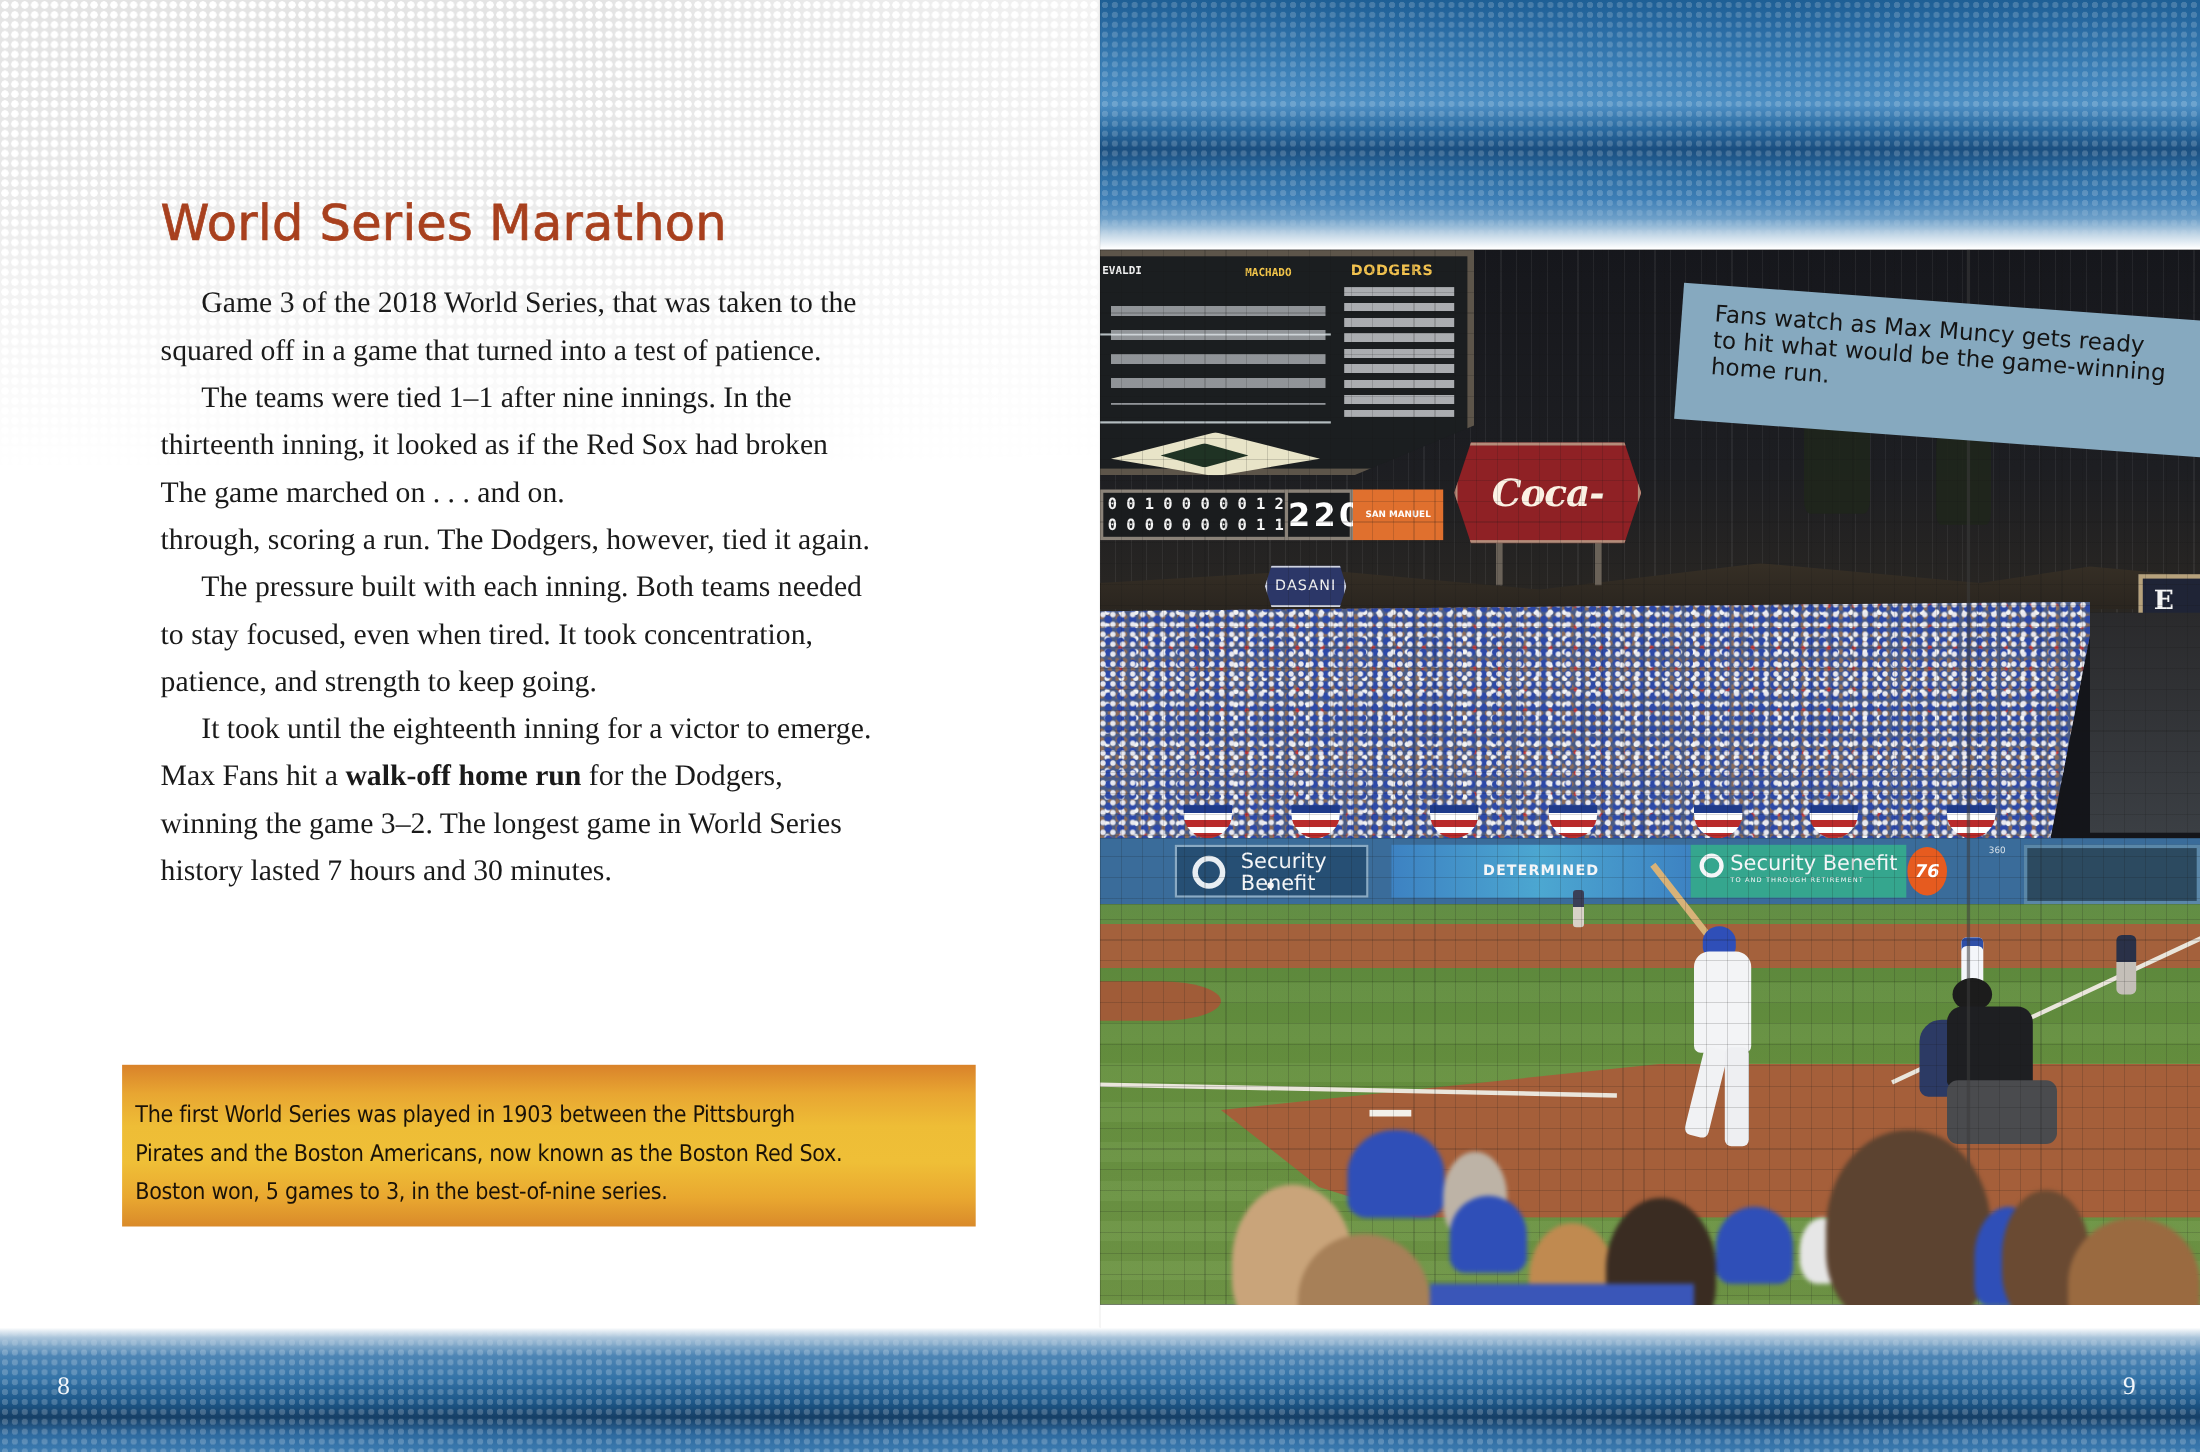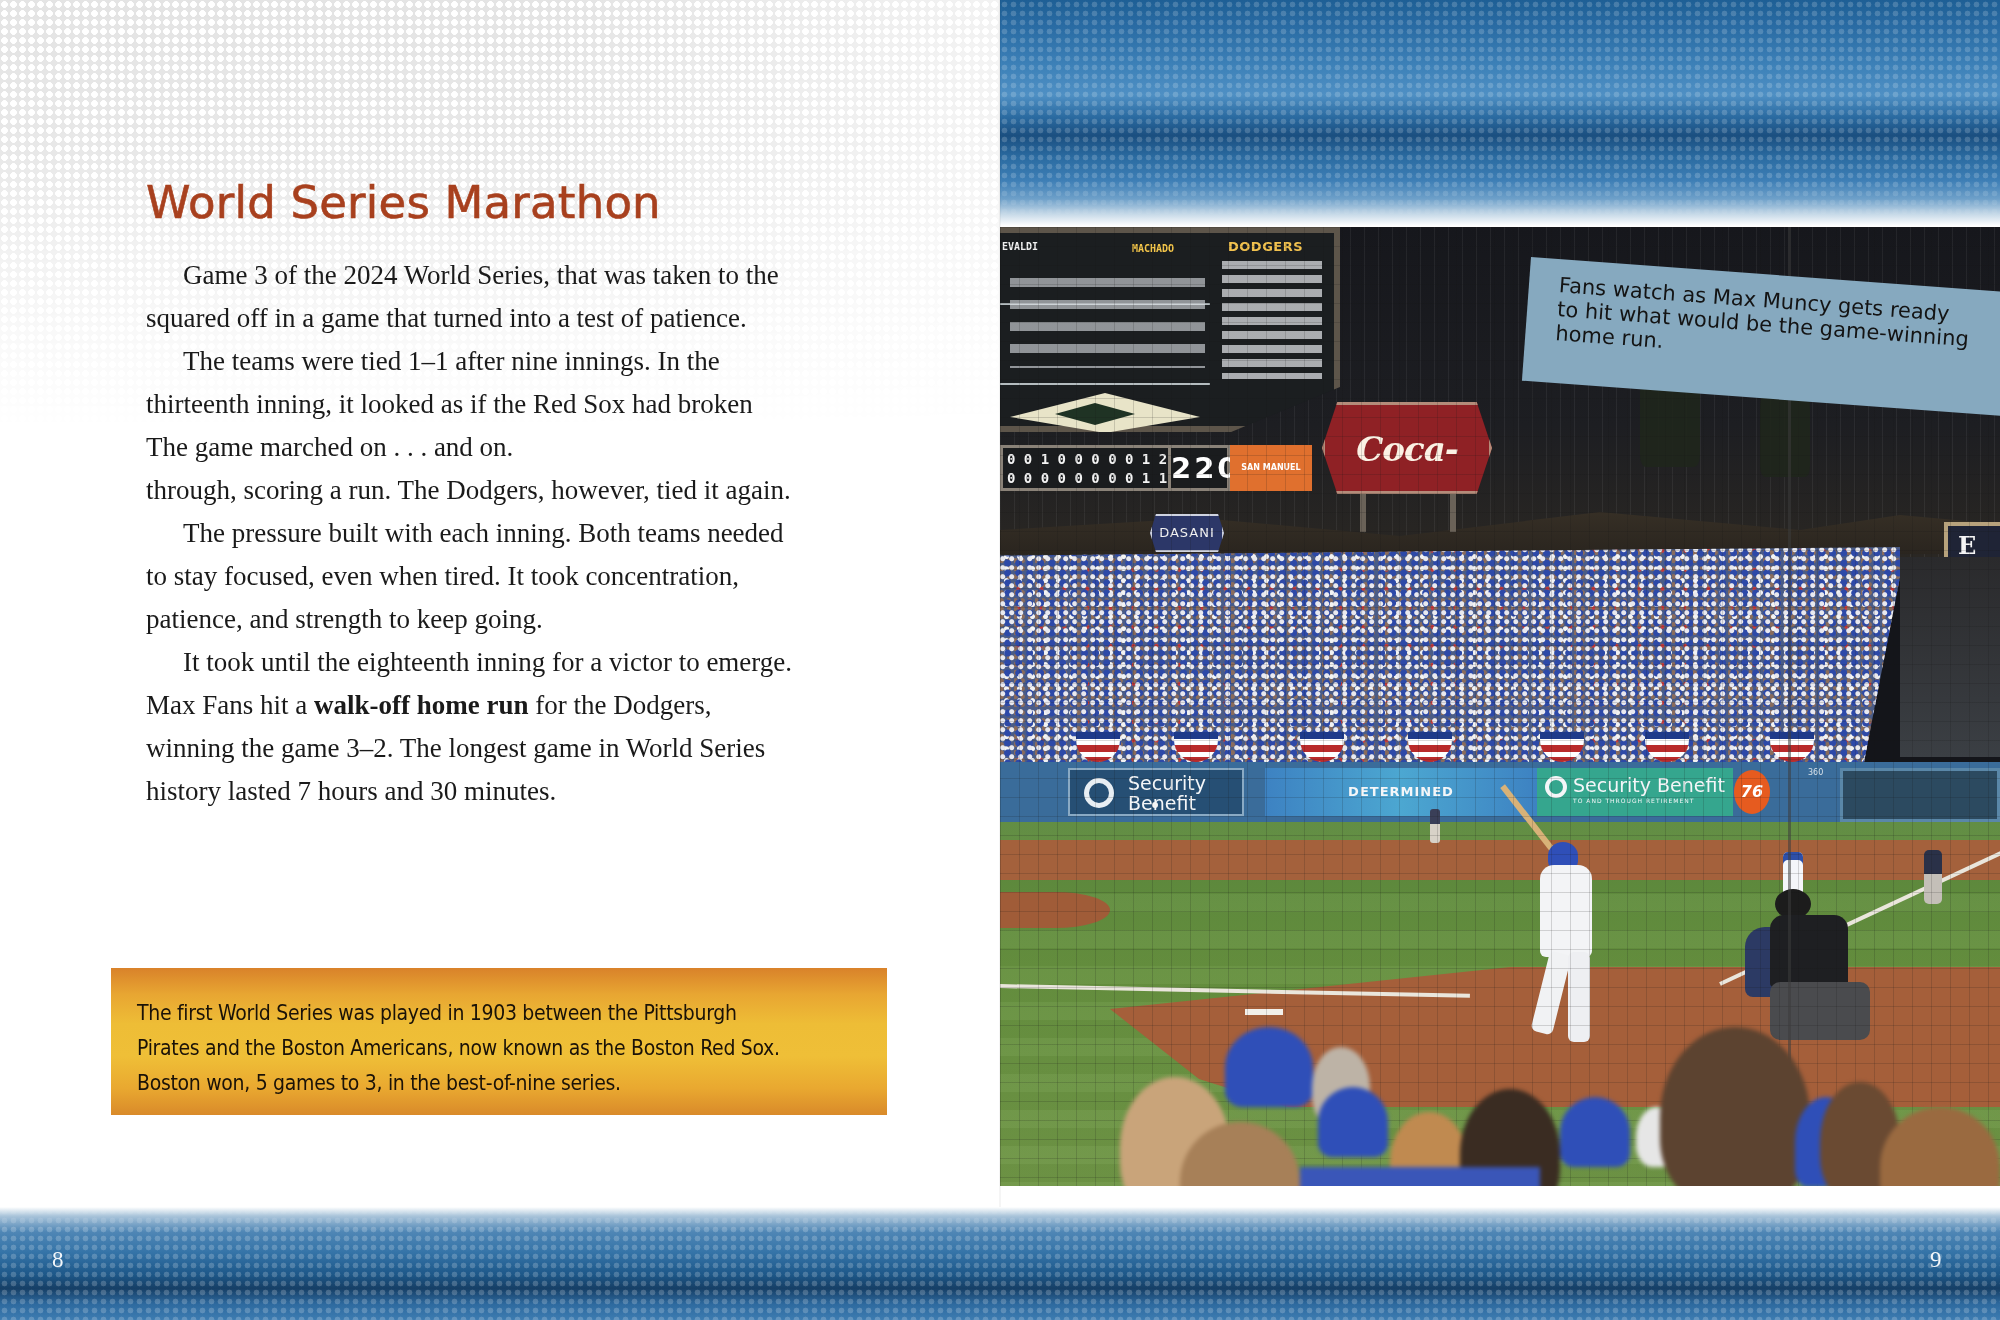--- a/index.html
+++ b/index.html
@@ -38,21 +38,21 @@
     color: #1a1a1a;
   }
   .body-text p { text-indent: 37px; white-space: nowrap; }
   .body-text p span.line { display: block; }
   .body-text p span.line:not(:first-child) { text-indent: 0; }
   .body-text b { font-weight: 700; }
 
   .fact-box {
     position: absolute; left: 111px; top: 968px; width: 776px; height: 147px;
     background: linear-gradient(to bottom, #d9822a 0%, #e8a632 18%, #eebd36 38%, #efbf37 60%, #e9a830 82%, #d98a2a 100%);
-    padding: 28px 0 0 26px;
+    padding: 28px 0 0 12px;
     font-family: "DejaVu Sans Condensed", "DejaVu Sans", sans-serif;
     font-size: 21px; line-height: 35px; color: #1a1208;
   }
   .fact-box span { display: block; white-space: nowrap; letter-spacing: -0.3px; }
 
   
   .right-page {
     position: absolute; left: 1000px; top: 0; width: 1000px; height: 1207px;
     background: #fff; overflow: hidden;
   }
@@ -240,21 +240,21 @@
 </head>
 <body>
 
 <div class="left-page">
   <div class="left-dots"></div>
 
   <h1 class="page-title">World Series Marathon</h1>
 
   <div class="body-text">
     <p>
-      <span class="line">Game 3 of the 2024 World Series, that was taken to the</span>
+      <span class="line">Game 3 of the 2018 World Series, that was taken to the</span>
       <span class="line">squared off in a game that turned into a test of patience.</span>
     </p>
     <p>
       <span class="line">The teams were tied 1–1 after nine innings. In the</span>
       <span class="line">thirteenth inning, it looked as if the Red Sox had broken</span>
       <span class="line">The game marched on . . . and on.</span>
       <span class="line">through, scoring a run. The Dodgers, however, tied it again.</span>
     </p>
     <p>
       <span class="line">The pressure built with each inning. Both teams needed</span>

